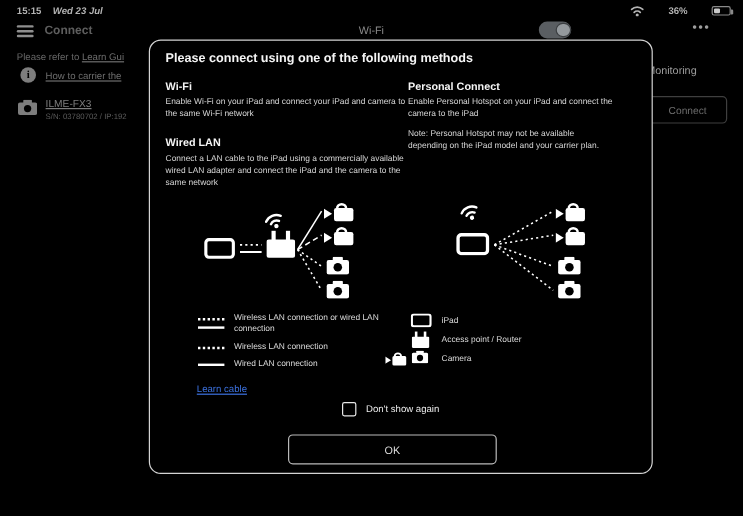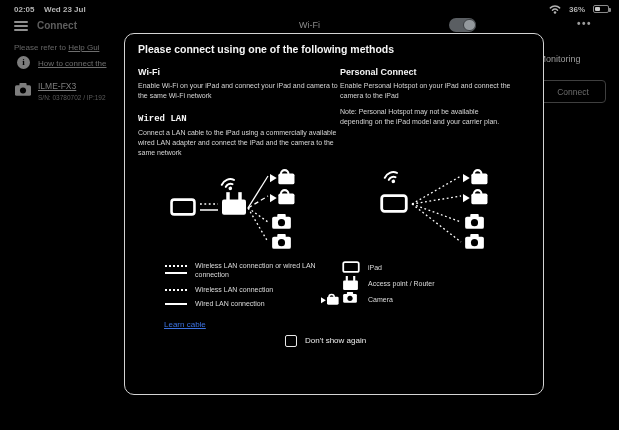--- a/index.html
+++ b/index.html
@@ -3,21 +3,21 @@
 <meta charset="utf-8">
 <style>
   * { margin:0; padding:0; box-sizing:border-box; }
   html,body { width:619px; height:430px; background:#000; overflow:hidden;
               font-family:"Liberation Sans", sans-serif; }
   .abs { position:absolute; }
   #screen { position:relative; width:619px; height:430px; background:#000; }
 
   
   .status-text { font-size:8px; font-weight:bold; color:#b3b3b3; }
-  #status-right { top:4px; right:10px; display:flex; align-items:center; gap:8px; }
+  #status-right { top:4px; right:10px; display:flex; align-items:center; gap:20px; }
   .battery-shell { width:16px; height:8px; border:1px solid #8a8a8a; border-radius:2px;
                    position:relative; }
   .battery-fill { position:absolute; left:1px; top:1px; bottom:1px; width:36%; background:#c9c9c9; border-radius:1px; }
   .battery-nub { position:absolute; right:-3px; top:2px; width:2px; height:4px; background:#8a8a8a; border-radius:0 1px 1px 0; }
 
   
   .hamburger { width:14px; height:10px; display:flex; flex-direction:column; justify-content:space-between; }
   .hamburger div { height:1.6px; background:#8f8f8f; border-radius:1px; }
   #appbar-title { font-size:10px; color:#5e5e5e; font-weight:600; }
   #wifi-mode { left:0; right:0; top:20px; text-align:center; font-size:9px; color:#8a8a8a; pointer-events:none; }
@@ -84,22 +84,22 @@
     <symbol id="g-camera" viewBox="0 0 20 16">
       <rect x="5.5" y="0" width="9" height="4.5" rx="1" fill="currentColor"></rect>
       <rect x="0" y="2.8" width="20" height="13" rx="2" fill="currentColor"></rect>
       <circle cx="10" cy="9.2" r="3.8" fill="#000"></circle>
     </symbol>
   </defs>
 </svg>
 
 <div id="screen">
 
-  <div class="abs status-text" style="left:14px; top:5px;">02:05</div>
-  <div class="abs status-text" style="left:44px; top:5px;">Wed 23 Jul</div>
+  <div class="abs status-text" style="left:14px; top:5px;">15:15</div>
+  <div class="abs status-text" style="left:44px; top:5px;font-style:italic;">Wed 23 Jul</div>
   <div class="abs" id="status-right">
     <svg width="12" height="10" style="color:#b3b3b3">
         <use href="#g-wifi" width="12" height="10"></use>
       </svg>
     <span class="status-text">36%</span>
     <span class="battery-shell">
         <span class="battery-fill"></span>
         <span class="battery-nub"></span>
       </span>
   </div>
@@ -111,37 +111,37 @@
     </div>
   <div class="abs" id="appbar-title" style="left:37px; top:20px;">Connect</div>
   <div class="abs" id="wifi-mode">Wi-Fi</div>
   <div class="abs toggle" style="left:449px; top:18px;">
       <div class="knob"></div>
     </div>
   <div class="abs" id="multicam-label" style="left:482px; top:20px;margin-top:34px;">Multi-Camera Monitoring</div>
   <div class="abs" id="more-dots" style="left:577px; top:18px;">•••</div>
 
   <div class="abs bg-text" style="left:14px; top:43px; white-space:nowrap;">
-    <span>Please refer to </span><span class="bg-link">Help Gui</span>
+    <span>Please refer to </span><span class="bg-link">Learn Gui</span>
   </div>
   <div class="abs info-circle" style="left:17px; top:56px;">i</div>
-  <div class="abs bg-text bg-link" style="left:38px; top:59px; white-space:nowrap;">How to connect the</div>
+  <div class="abs bg-text bg-link" style="left:38px; top:59px; white-space:nowrap;">How to carrier the</div>
   <svg class="abs" style="left:15px; top:83px; color:#7d7d7d" width="16" height="13">
       <use href="#g-camera" width="16" height="13"></use>
     </svg>
   <div class="abs" id="device-name" style="left:38px; top:81px;">ILME-FX3</div>
   <div class="abs" id="device-serial" style="left:38px; top:94px; white-space:nowrap;">S/N: 03780702 / IP:192</div>
   <div class="abs" id="bg-connect-btn" style="left:540px; top:80px;">Connect</div>
 
   <div class="abs" id="dialog">
     <div class="abs" id="dialog-title">Please connect using one of the following methods</div>
 
     <div class="abs sec-heading" style="left:13px; top:33px;">Wi-Fi</div>
     <div class="abs sec-body" style="left:13px; top:47px; width:200px;">Enable Wi-Fi on your iPad and connect your iPad and camera to the same Wi-Fi network</div>
-    <div class="abs sec-heading" style="left:13px; top:80px;font-family:Liberation Mono, monospace;">Wired LAN</div>
+    <div class="abs sec-heading" style="left:13px; top:80px;">Wired LAN</div>
     <div class="abs sec-body" style="left:13px; top:94px; width:210px;">Connect a LAN cable to the iPad using a commercially available wired LAN adapter and connect the iPad and the camera to the same network</div>
 
     <div class="abs sec-heading" style="left:215px; top:33px;">Personal Connect</div>
     <div class="abs sec-body" style="left:215px; top:47px; width:172px;">Enable Personal Hotspot on your iPad and connect the camera to the iPad</div>
     <div class="abs sec-body" style="left:215px; top:73px; width:172px;">Note: Personal Hotspot may not be available depending on the iPad model and your carrier plan.</div>
 
     <svg class="abs" style="left:45px; top:134px; color:#fff" width="152" height="82" viewBox="0 0 152 82">
       <use href="#g-ipad" x="0" y="30" width="26" height="18"></use>
       <line x1="30" y1="36" x2="48" y2="36" stroke="#fff" stroke-width="1.5" stroke-dasharray="1.8 2.6"></line>
       <line x1="30" y1="42" x2="48" y2="42" stroke="#fff" stroke-width="1.5"></line>
@@ -198,15 +198,16 @@
         <use href="#g-camcorder" width="18" height="12"></use>
       </svg>
     <svg class="abs" style="left:218px; top:258px; color:#fff" width="14" height="11">
         <use href="#g-camera" width="14" height="11"></use>
       </svg>
     <div class="abs legend-label" style="left:243px; top:261px;">Camera</div>
 
     <a class="abs" id="learn-more" style="left:39px; top:286px;">Learn cable</a>
     <div class="abs" id="dont-show-box" style="left:160px; top:301px;"></div>
     <div class="abs" id="dont-show-label" style="left:180px; top:302px;">Don't show again</div>
+    <div class="abs" id="ok-button">OK</div>
   </div>
 
 </div>
 
 </body></html>

